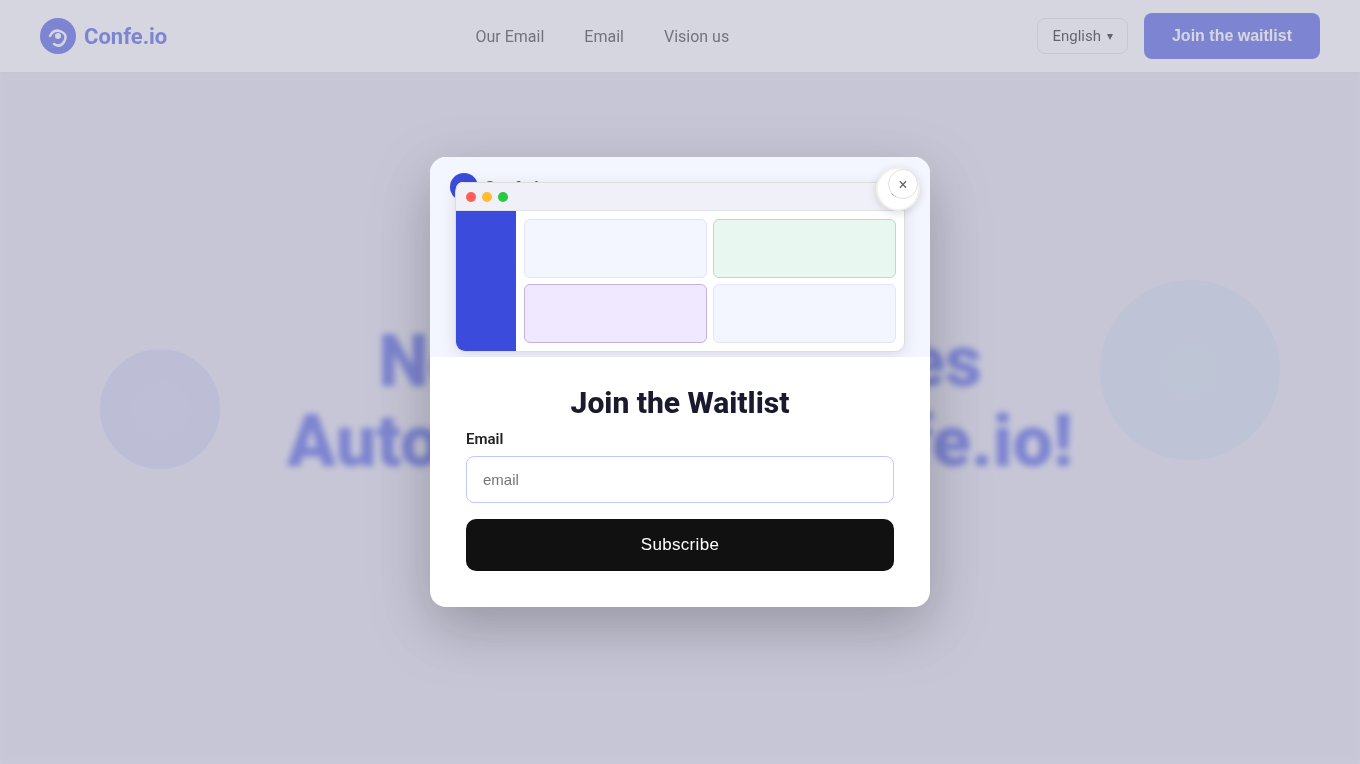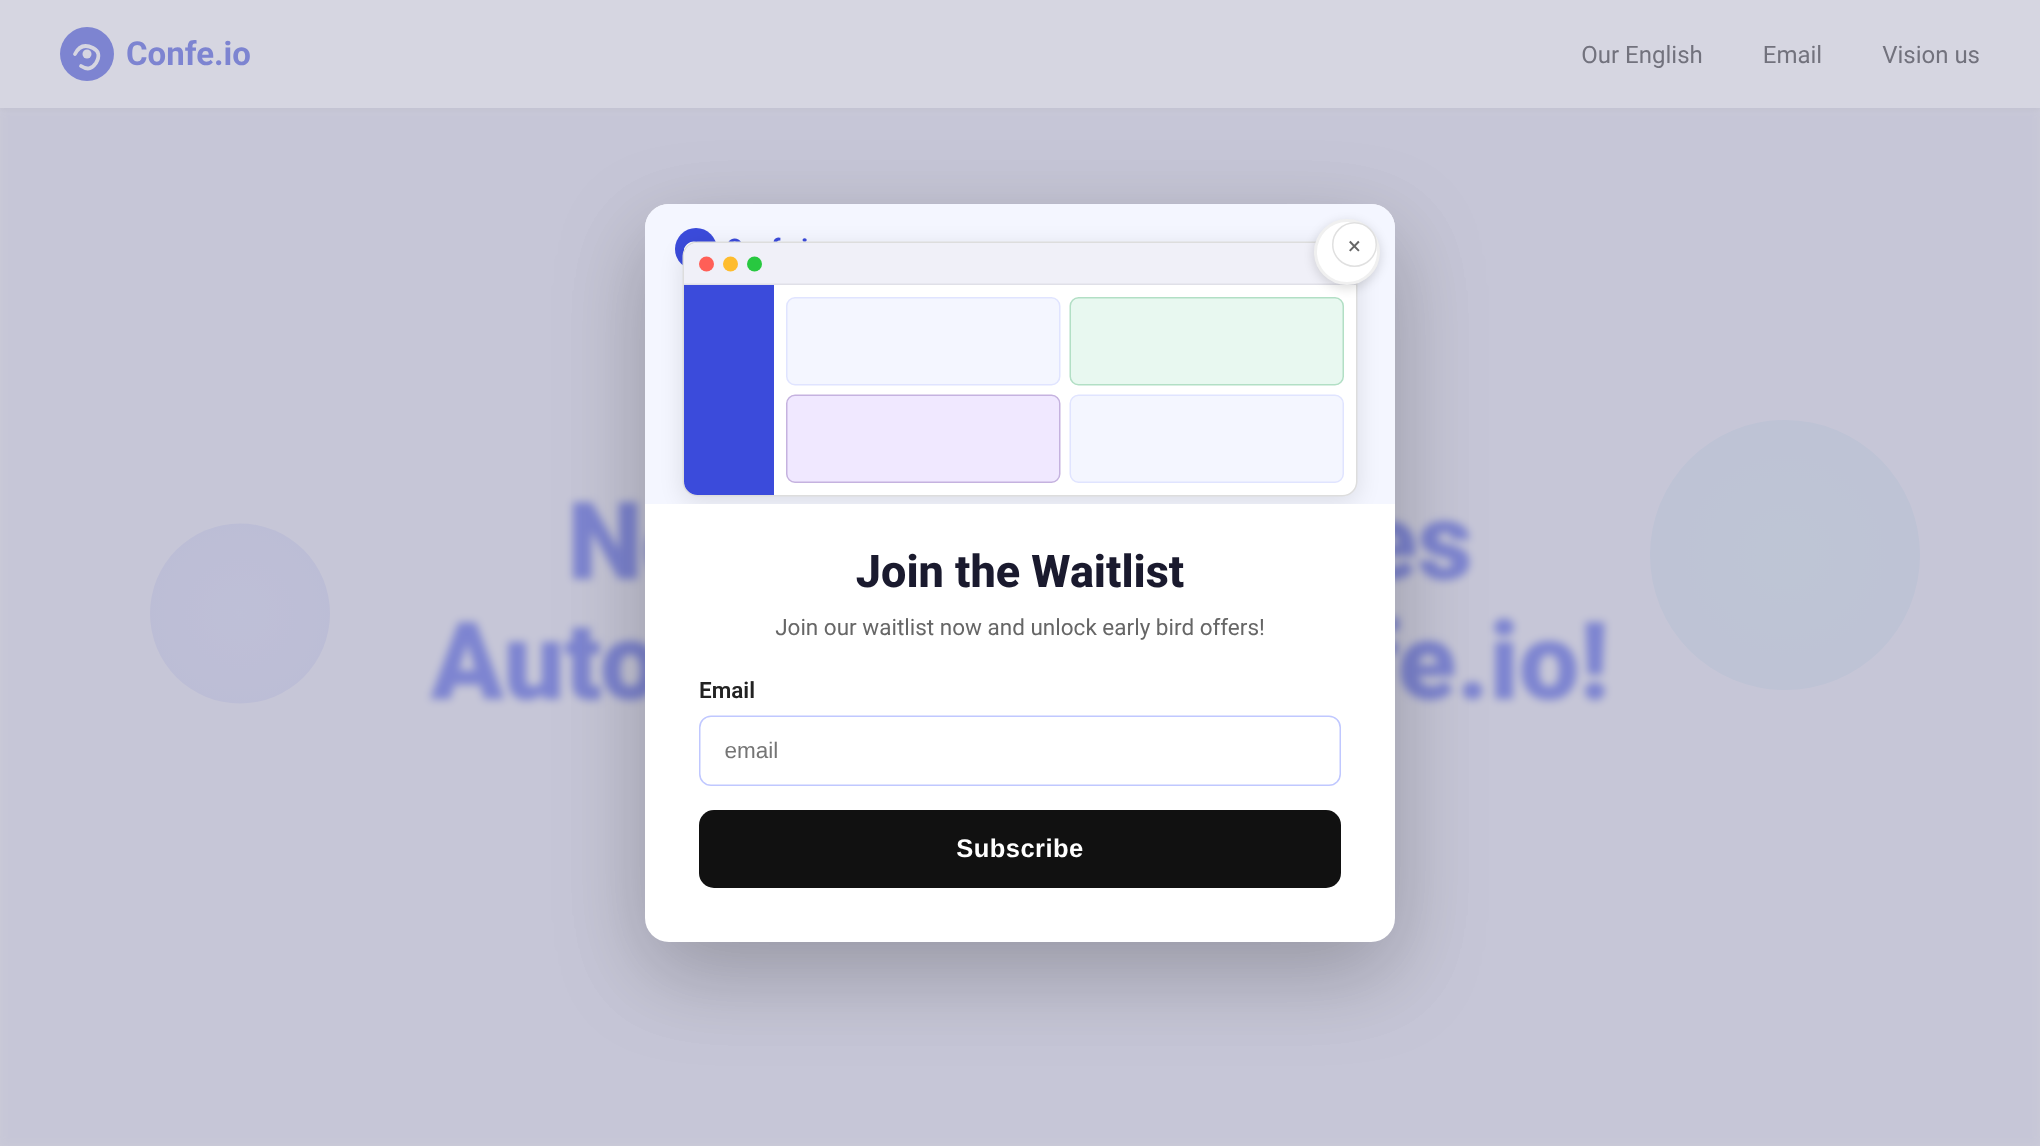--- a/index.html
+++ b/index.html
@@ -127,21 +127,21 @@
     .modal-subtitle { font-size: 15px; color: #666; text-align: center; margin-bottom: 24px; }
     .modal-label { font-size: 15px; font-weight: 600; color: #222; margin-bottom: 8px; display: block; }
     .modal-input {
       width: 100%; border: 1.5px solid #c0c8ff; border-radius: 8px;
       padding: 14px 16px; font-size: 15px; outline: none;
       color: #333; background: #fff;
       margin-bottom: 16px;
     }
     .modal-subscribe {
       width: 100%; background: #111; color: #fff; border: none;
-      padding: 16px; border-radius: 10px; font-size: 17px; font-weight: 700;
+      padding: 16px; border-radius: 10px; font-size: 17px; font-weight: 400;
       cursor: pointer; letter-spacing: 0.3px;
     }
 
     
     .deco-circle-left {
       position: absolute; left: 100px; top: 40%;
       width: 120px; height: 120px; border-radius: 50%;
       background: radial-gradient(circle, #6c7be8 0%, #3b4bdb 100%);
       opacity: 0.15;
     }
@@ -159,25 +159,32 @@
   <a class="navbar-logo" href="#">
     <svg class="logo-icon" viewBox="0 0 36 36" fill="none" xmlns="http://www.w3.org/2000/svg">
       <circle cx="18" cy="18" r="18" fill="#3b4bdb"></circle>
       <path d="M10 18 Q14 10 22 14 Q28 17 24 24 Q20 30 14 26" stroke="#fff" stroke-width="2.5" fill="none" stroke-linecap="round"></path>
       <circle cx="18" cy="18" r="3" fill="#fff"></circle>
     </svg>
     <span class="logo-text">Confe.io</span>
   </a>
 
   <div class="navbar-links">
-    <a class="nav-link" href="#">Our English</a>
+    <a class="nav-link" href="#">Our Email</a>
     <a class="nav-link" href="#">Email</a>
     <a class="nav-link" href="#">Vision us</a>
   </div>
 
+  <div class="navbar-right">
+    <div class="lang-select">
+      <span>English</span>
+      <span style="font-size:12px;">▾</span>
+    </div>
+    <button class="join-btn">Join the waitlist</button>
+  </div>
 </nav>
 
 <div class="hero">
   <div class="hero-blurred">
     <div class="hero-title">
       <span>No more struggles</span><br>
       <span>Automate with </span><span style="color:#3b4bdb;">Confe.io!</span>
     </div>
     <p class="hero-subtitle">It's not just about scheduling — it's much more.</p>
   </div>
@@ -217,21 +224,20 @@
             <div class="ms-card"></div>
           </div>
         </div>
       </div>
 
       <div class="clock-badge">⏱</div>
     </div>
 
     <div class="modal-body">
       <h2 class="modal-title">Join the Waitlist</h2>
-      <p class="modal-subtitle">Join our waitlist now and unlock early bird offers!</p>
 
       <label class="modal-label">Email</label>
       <input class="modal-input" type="email" placeholder="email" style="">
 
       <button class="modal-subscribe">Subscribe</button>
     </div>
   </div>
 </div>
 
 </body></html>

